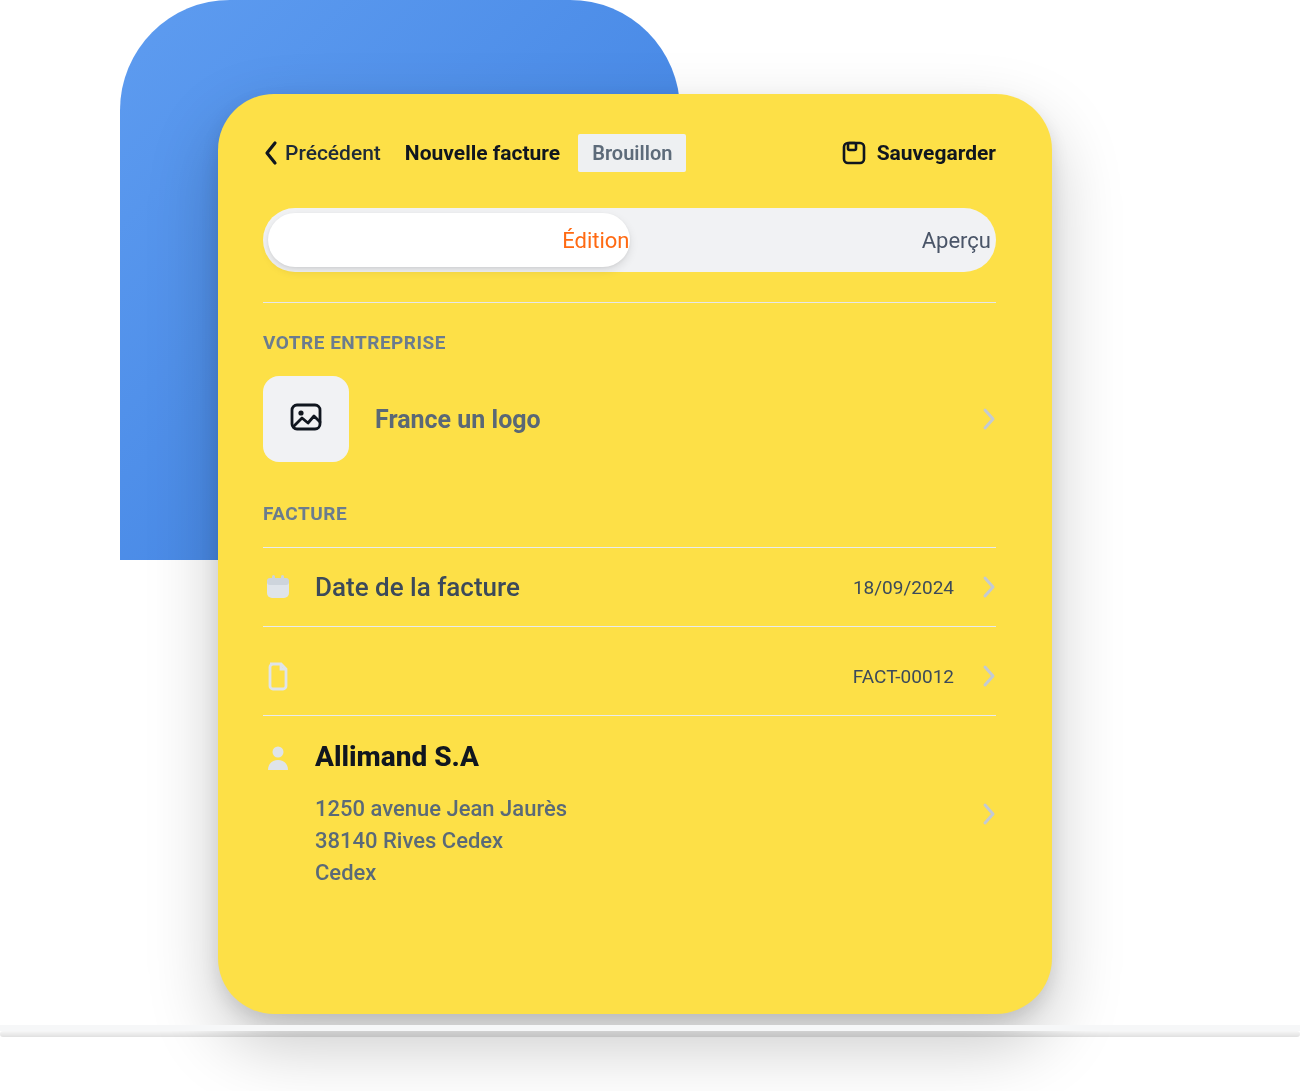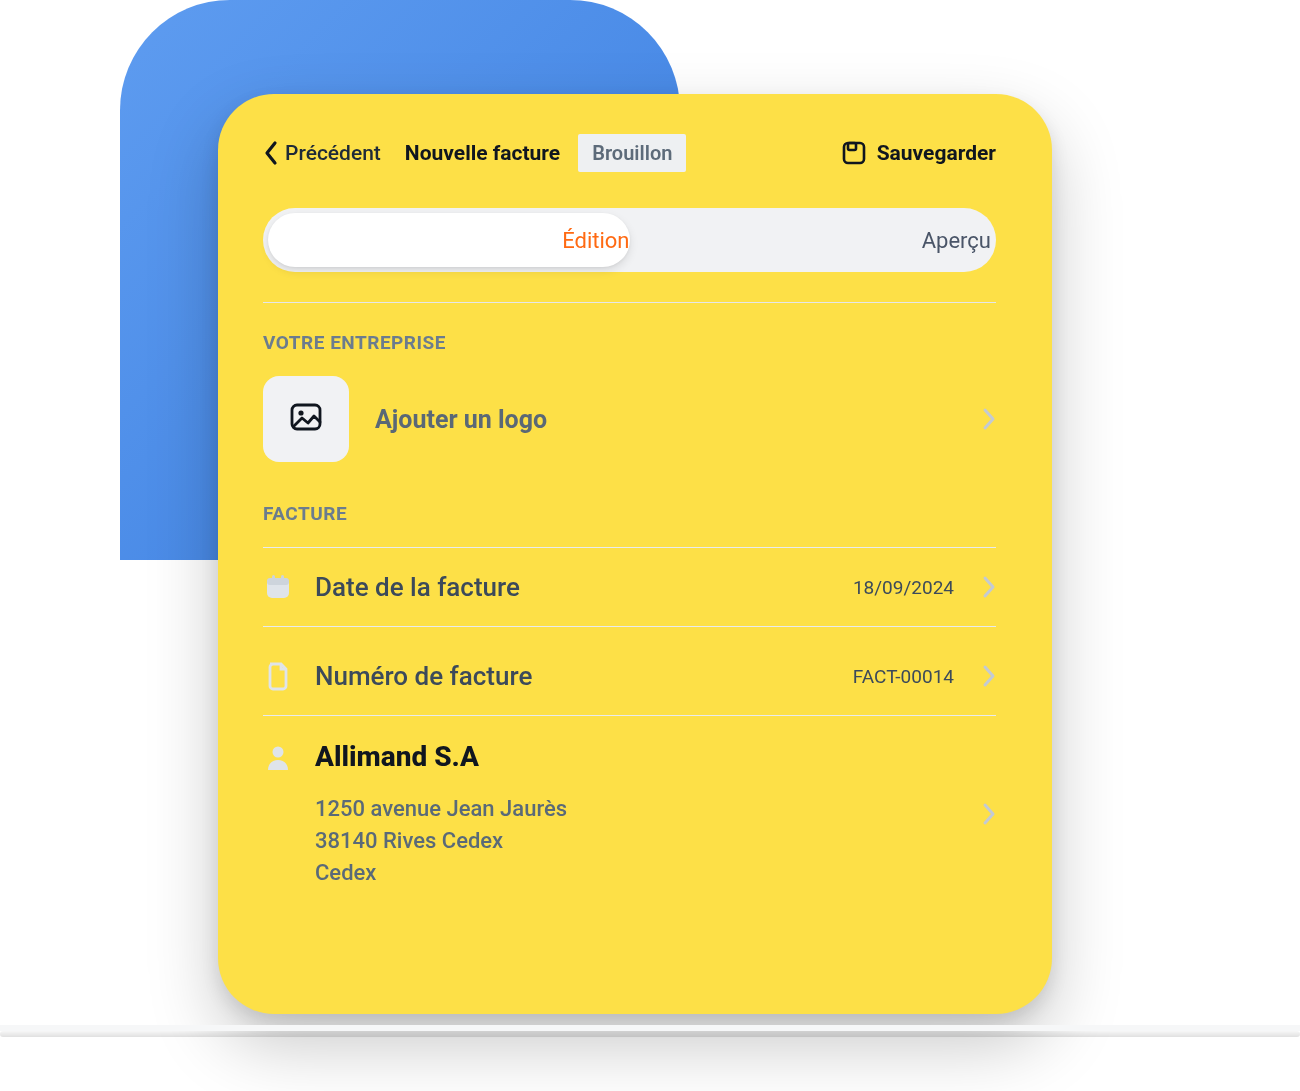--- a/index.html
+++ b/index.html
@@ -258,21 +258,21 @@
   <div class="logo-row">
     <div class="logo-box">
       <span>
         <svg width="34" height="34" viewBox="0 0 34 34" fill="none">
           <rect x="3" y="5" width="28" height="24" rx="5" stroke="#10161f" stroke-width="2.8"></rect>
           <circle cx="12" cy="13" r="2.6" fill="#10161f"></circle>
           <path d="M5 26 L13 18 L19 23 L25 16 L31 22" stroke="#10161f" stroke-width="2.8" stroke-linecap="round" stroke-linejoin="round" fill="none"></path>
         </svg>
       </span>
     </div>
-    <span class="logo-label">Ajouter un logo</span>
+    <span class="logo-label">France un logo</span>
     <span class="row-chevron">
       <svg width="14" height="24" viewBox="0 0 14 24" fill="none">
         <path d="M3 3 L11 12 L3 21" stroke="#c3cad3" stroke-width="3" stroke-linecap="round" stroke-linejoin="round"></path>
       </svg>
     </span>
   </div>
 
   <div class="section-label">FACTURE</div>
 
   <div class="list-row first">
@@ -294,22 +294,21 @@
   </div>
 
 
   <div class="list-row">
     <span class="row-icon">
       <svg width="26" height="30" viewBox="0 0 26 30" fill="none">
         <path d="M5 3 H16 L21 8 V25 A3 3 0 0 1 18 28 H8 A3 3 0 0 1 5 25 V6 A3 3 0 0 1 8 3 Z" fill="none" stroke="#dfe4ea" stroke-width="2.8"></path>
         <path d="M16 3 V8 H21" fill="none" stroke="#dfe4ea" stroke-width="2.8"></path>
       </svg>
     </span>
-    <span class="row-label">Numéro de facture</span>
-    <span class="row-value">FACT-00014</span>
+    <span class="row-value">FACT-00012</span>
     <span class="row-chevron">
       <svg width="14" height="24" viewBox="0 0 14 24" fill="none">
         <path d="M3 3 L11 12 L3 21" stroke="#c3cad3" stroke-width="3" stroke-linecap="round" stroke-linejoin="round"></path>
       </svg>
     </span>
   </div>
 
   <div class="client-row">
     <span class="row-icon">
       <svg width="26" height="28" viewBox="0 0 26 28" fill="none">

